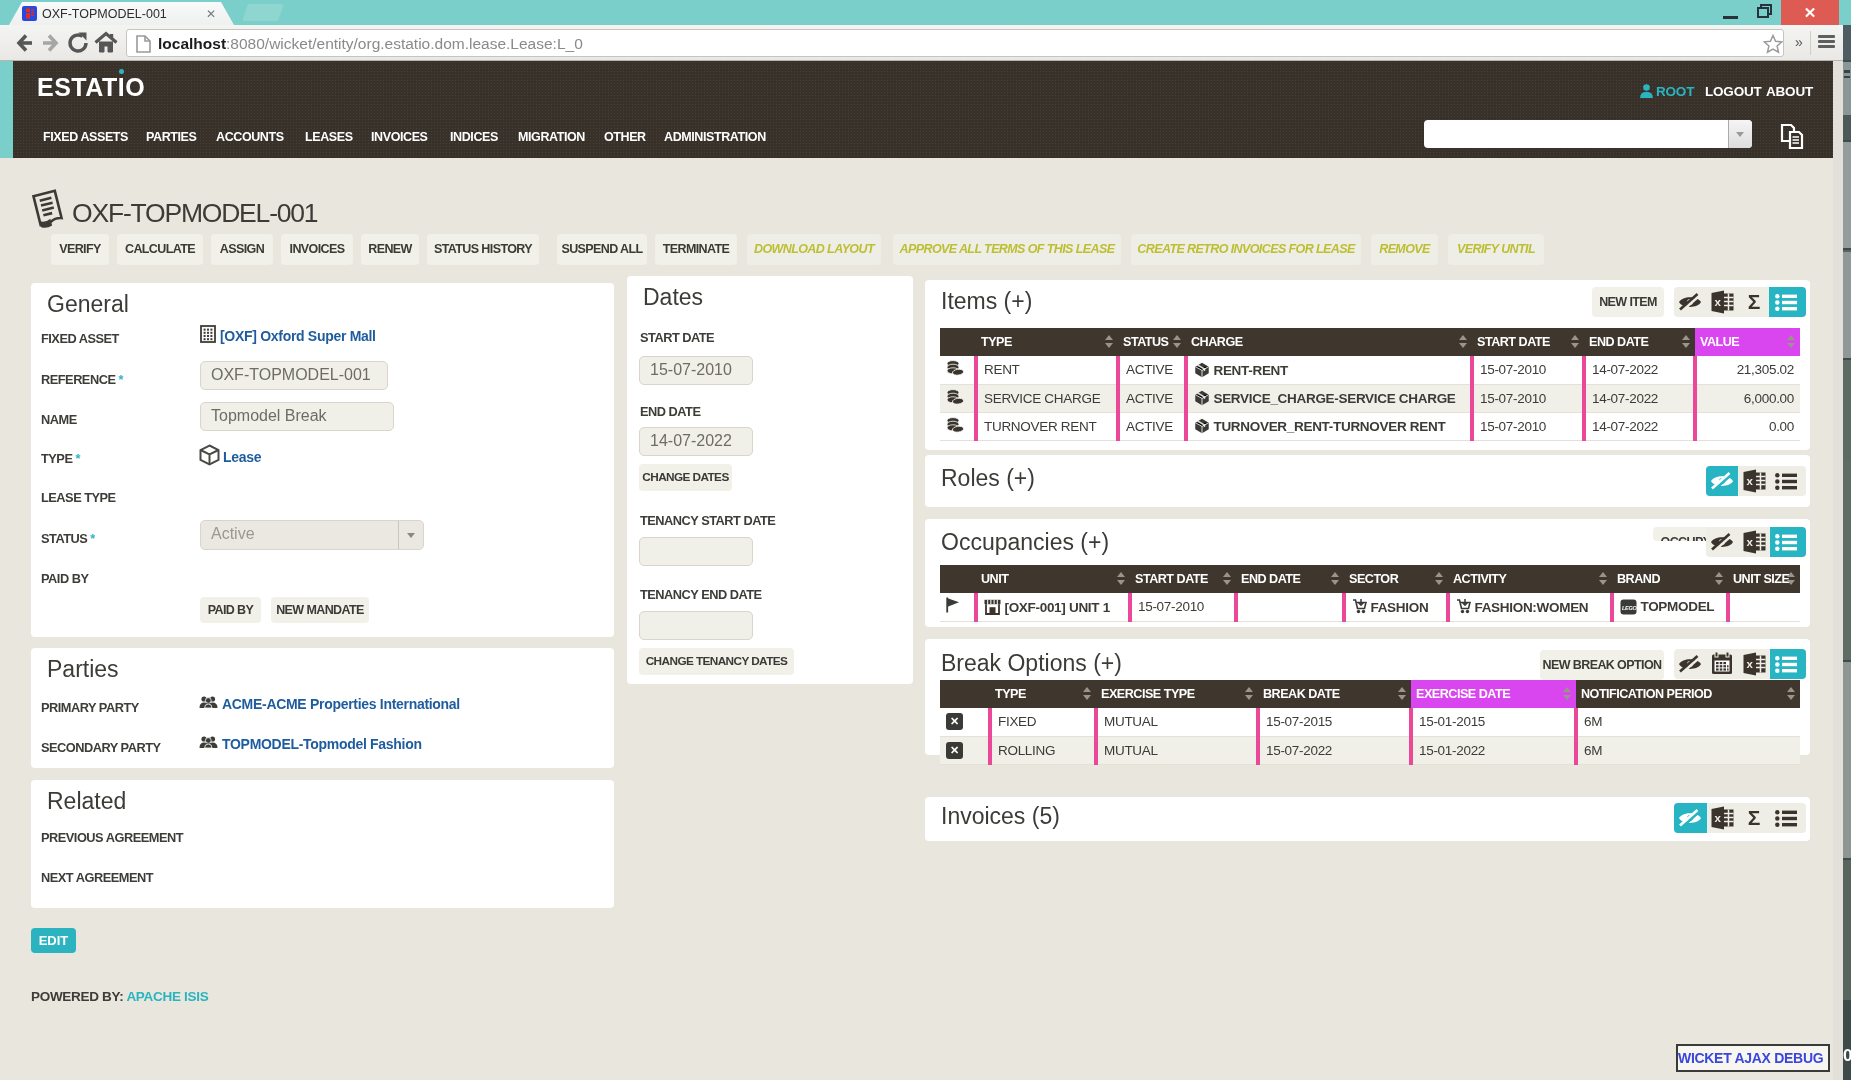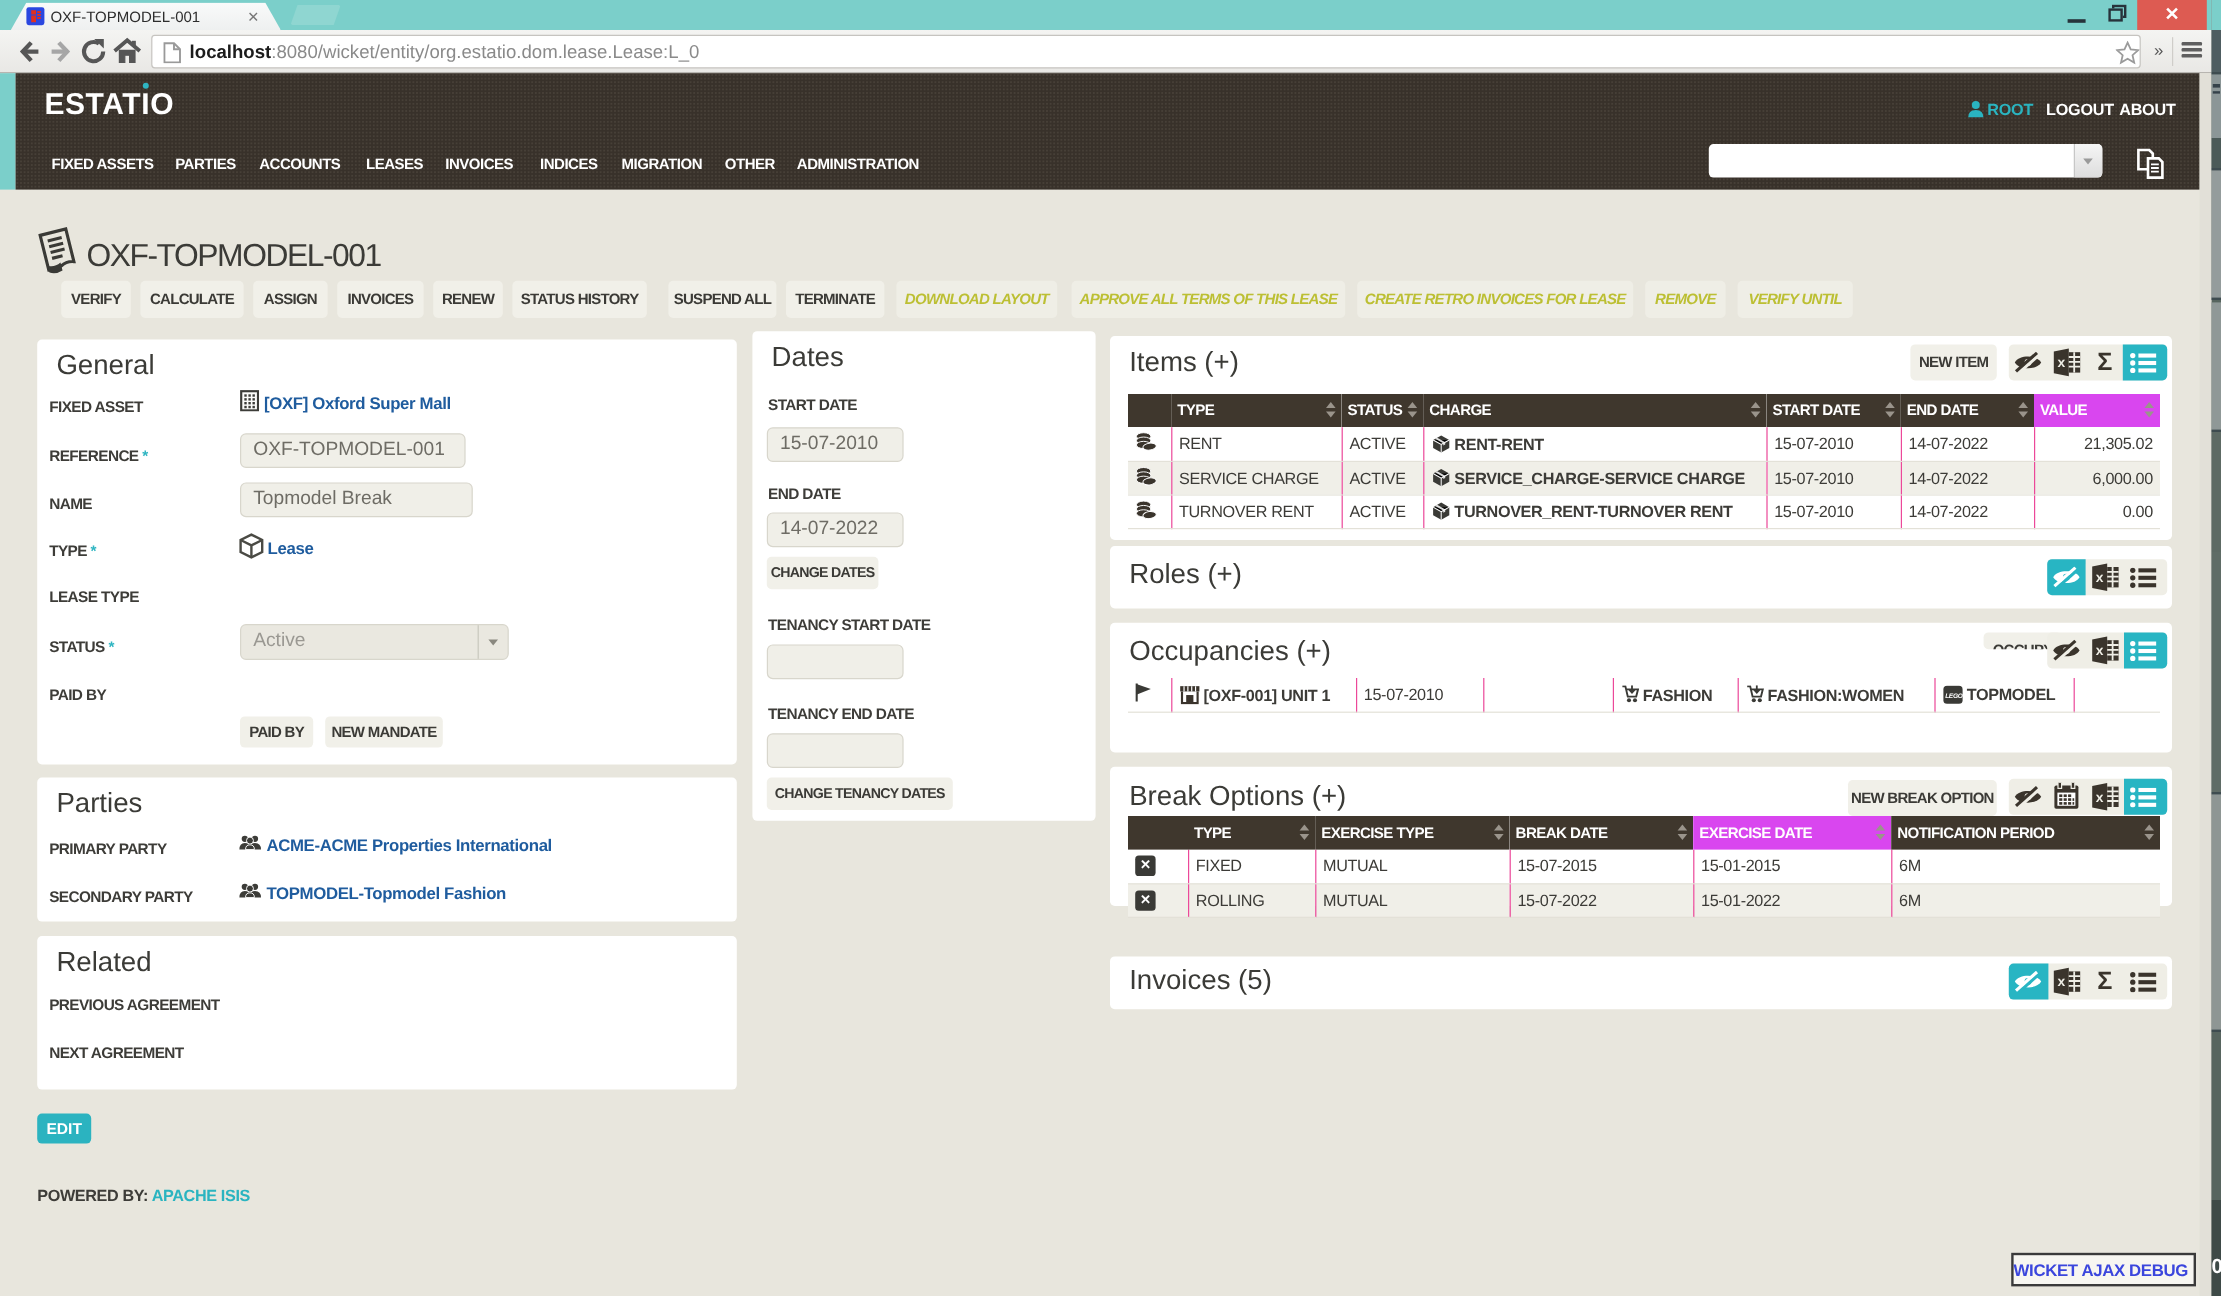--- a/index.html
+++ b/index.html
@@ -50,21 +50,21 @@
 .ibox{position:absolute;background:#f0efe8;border:1px solid #d8d6cc;border-radius:5px;font-size:16px;color:#6e6c65;padding:4px 10px;white-space:nowrap}
 .blink{position:absolute;font-size:14px;font-weight:bold;color:#1f5c9e;letter-spacing:-0.3px;white-space:nowrap}
 .btn{position:absolute;background:#f1f0e9;border-radius:4px;font-size:12.5px;font-weight:bold;color:#3b3a36;text-align:center;letter-spacing:-0.6px;white-space:nowrap;overflow:hidden}
 .proto{background:#efeee6;color:#bcbf33;font-style:italic}
 .tealbtn{position:absolute;background:#2bb3c0;border-radius:4px;color:#fff;font-size:13px;font-weight:bold;text-align:center}
 
 
 .tbl{position:absolute;border-collapse:collapse;table-layout:fixed;font-size:13.5px;color:#3c3b37;letter-spacing:-0.3px}
 .tbl th{background:#3f372d;color:#fff;font-size:12.6px;font-weight:bold;text-align:left;padding:0 5px;height:28px;position:relative;letter-spacing:-0.5px;white-space:nowrap}
 .tbl th.hl{background:#d946ef}
-.tbl td{height:28px;padding:0 6px;border-bottom:1px solid #e3e1d8;border-right:1px solid #ec4899;white-space:nowrap;overflow:hidden}
+.tbl td{height:28px;padding:0 6px;border-bottom:1px solid #e3e1d8;border-right:4px solid #ec4899;white-space:nowrap;overflow:hidden}
 .tbl td:last-child{border-right:none}
 .tbl tr.alt td{background:#f0efe8}
 .sort{position:absolute;right:4px;top:7px;width:9px;height:14px}
 .sort:before{content:"";position:absolute;left:0;top:0;border-left:4.5px solid transparent;border-right:4.5px solid transparent;border-bottom:5px solid #9a948b}
 .sort:after{content:"";position:absolute;left:0;bottom:1px;border-left:4.5px solid transparent;border-right:4.5px solid transparent;border-top:5px solid #9a948b}
 .ibar{position:absolute;height:30px;background:#efeee6;border-radius:4px}
 .tealseg{position:absolute;top:0;height:100%;background:#28b5c3}
 
 
 #side{position:absolute;left:1843px;top:0;width:8px;height:1080px;background:#57655f}
@@ -441,20 +441,30 @@
         <col style="width:36px">
         <col style="width:154px">
         <col style="width:106px">
         <col style="width:108px">
         <col style="width:104px">
         <col style="width:164px">
         <col style="width:116px">
         <col style="width:72px">
       </colgroup>
     <tbody>
+        <tr>
+          <th></th>
+          <th>UNIT<span class="sort"></span></th>
+          <th>START DATE<span class="sort"></span></th>
+          <th>END DATE<span class="sort"></span></th>
+          <th>SECTOR<span class="sort"></span></th>
+          <th>ACTIVITY<span class="sort"></span></th>
+          <th>BRAND<span class="sort"></span></th>
+          <th>UNIT SIZE<span class="sort"></span></th>
+        </tr>
     <tr>
       <td><svg width="14" height="16" viewBox="0 0 14 16">
               <path d="M1.2 0.5 L1.2 15.5" stroke="#3a3a36" stroke-width="1.8"></path>
               <path d="M1 1 L13 5.2 L1 10 Z" fill="#3a3a36"></path>
             </svg></td>
       <td><svg style="vertical-align:-3px" width="17" height="16" viewBox="0 0 17 16">
               <rect x="0.5" y="0.8" width="16" height="4.4" fill="#3a342c"></rect>
               <path d="M3.7 0.8 V5.2 M6.9 0.8 V5.2 M10.1 0.8 V5.2 M13.3 0.8 V5.2" stroke="#fff" stroke-width="1"></path>
               <path d="M2 5.2 L2 15 L15 15 L15 5.2" fill="none" stroke="#3a342c" stroke-width="1.8"></path>
               <rect x="5.5" y="8.2" width="6" height="6.8" fill="#3a342c"></rect>

